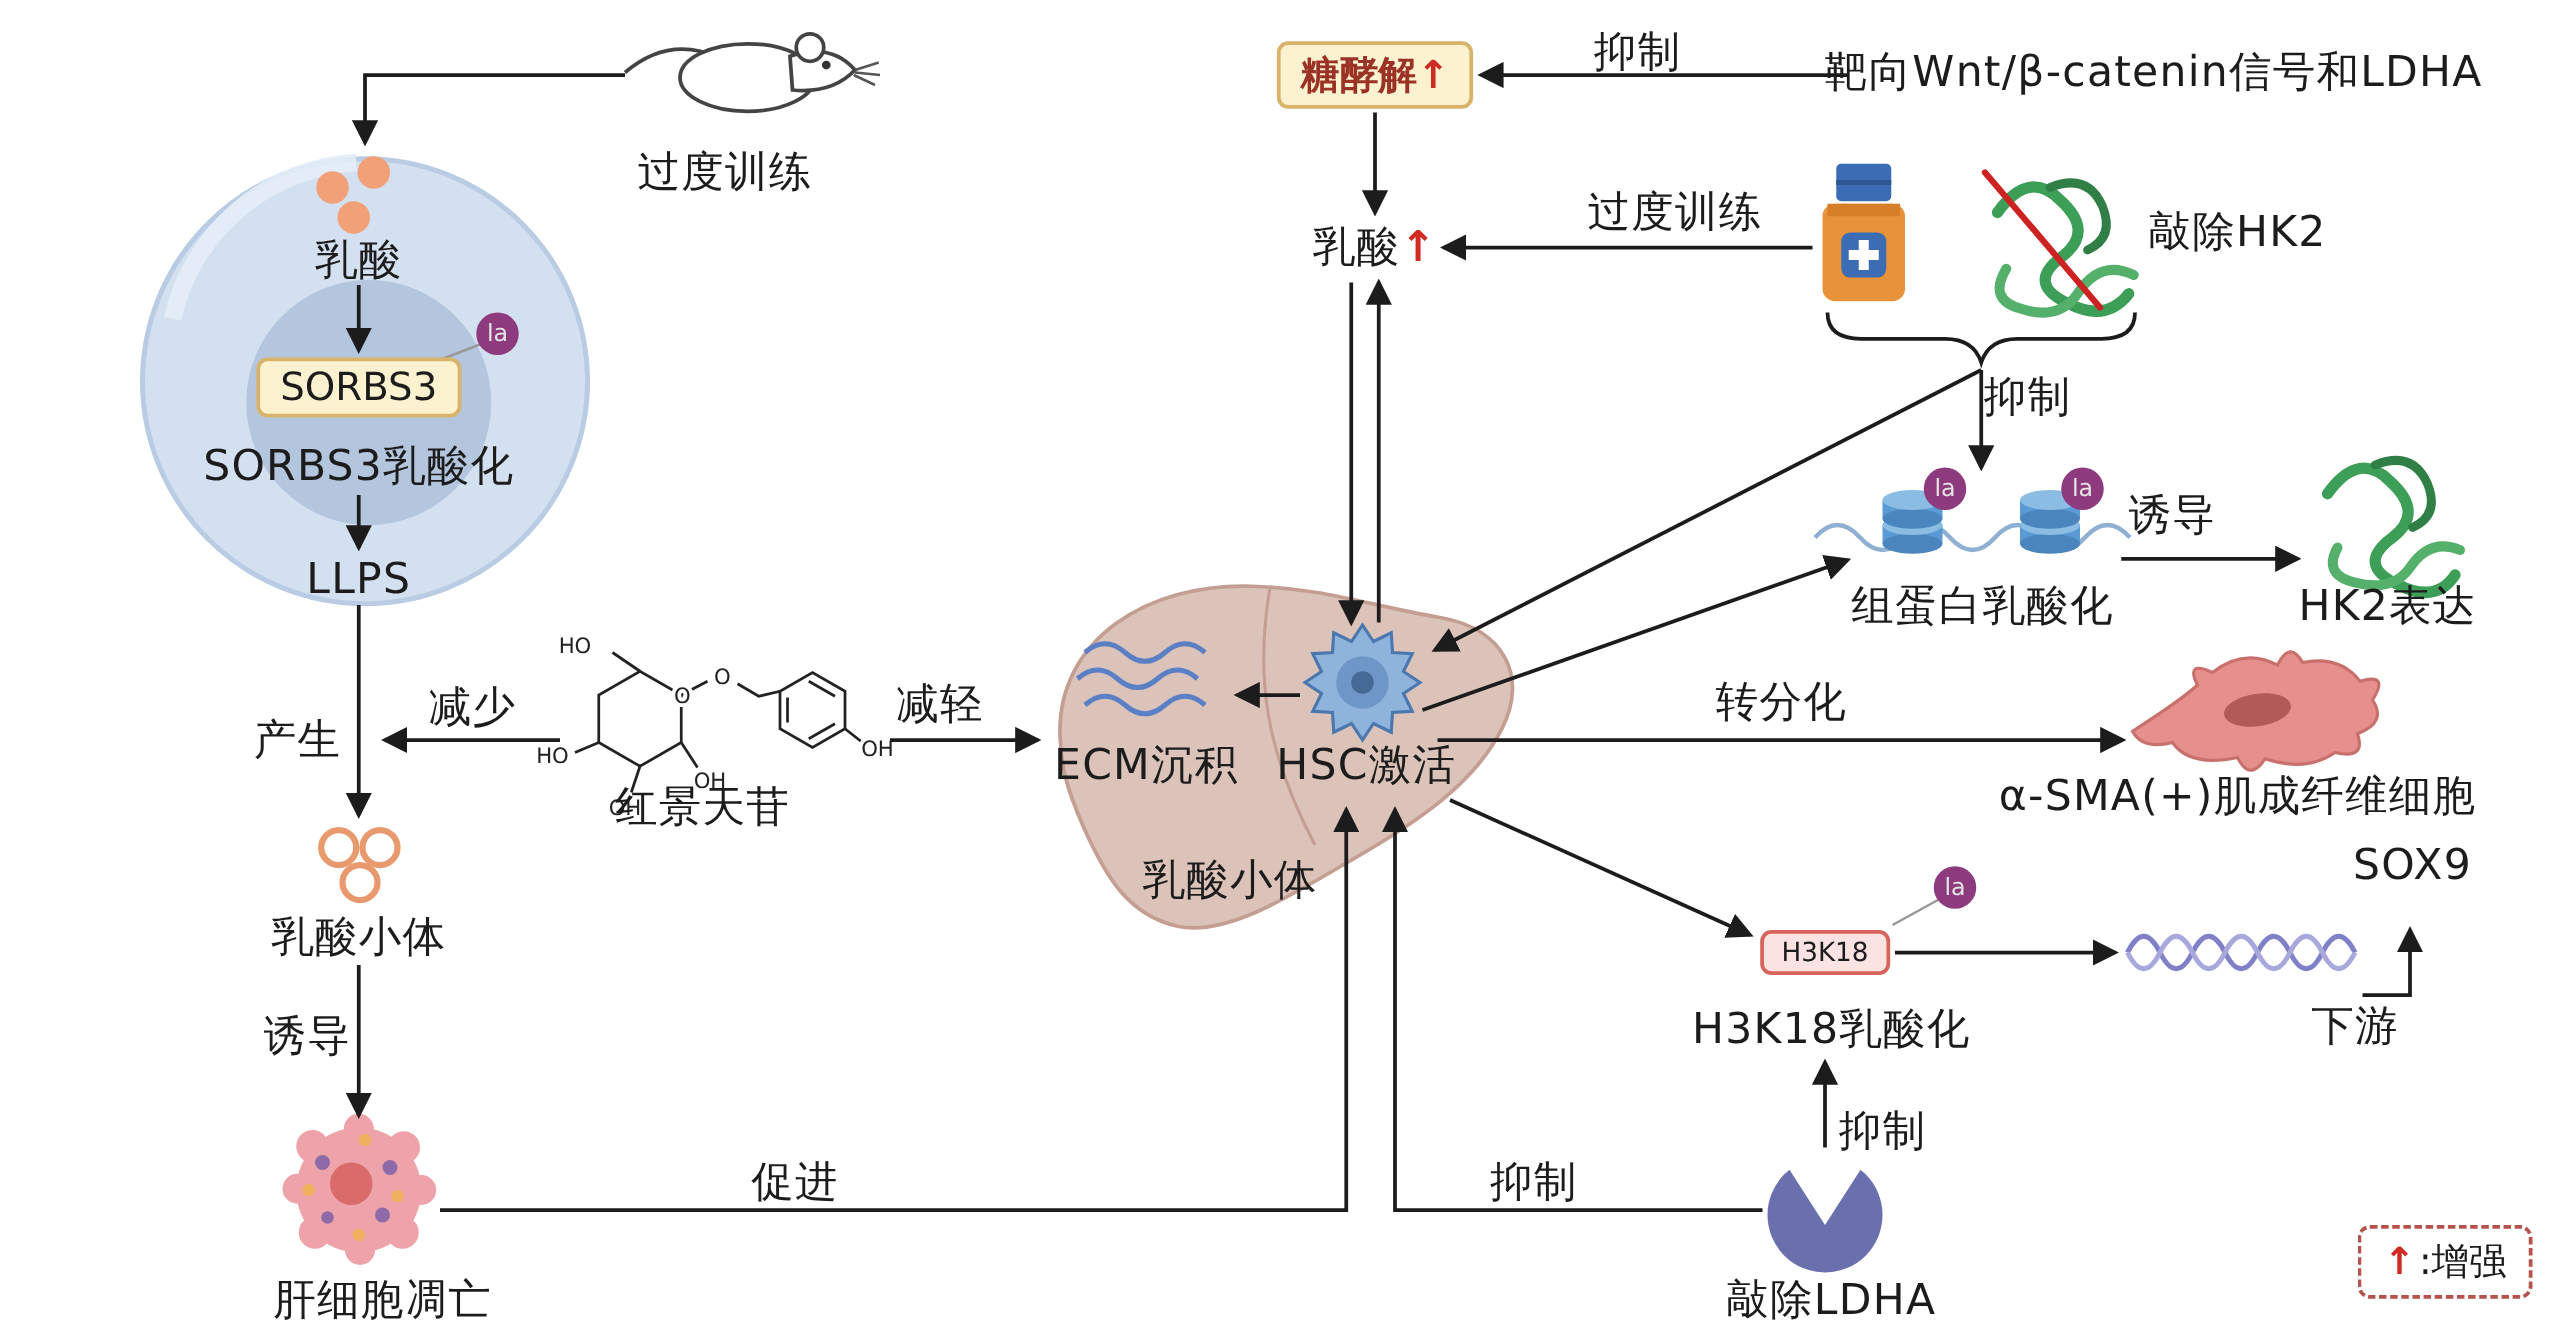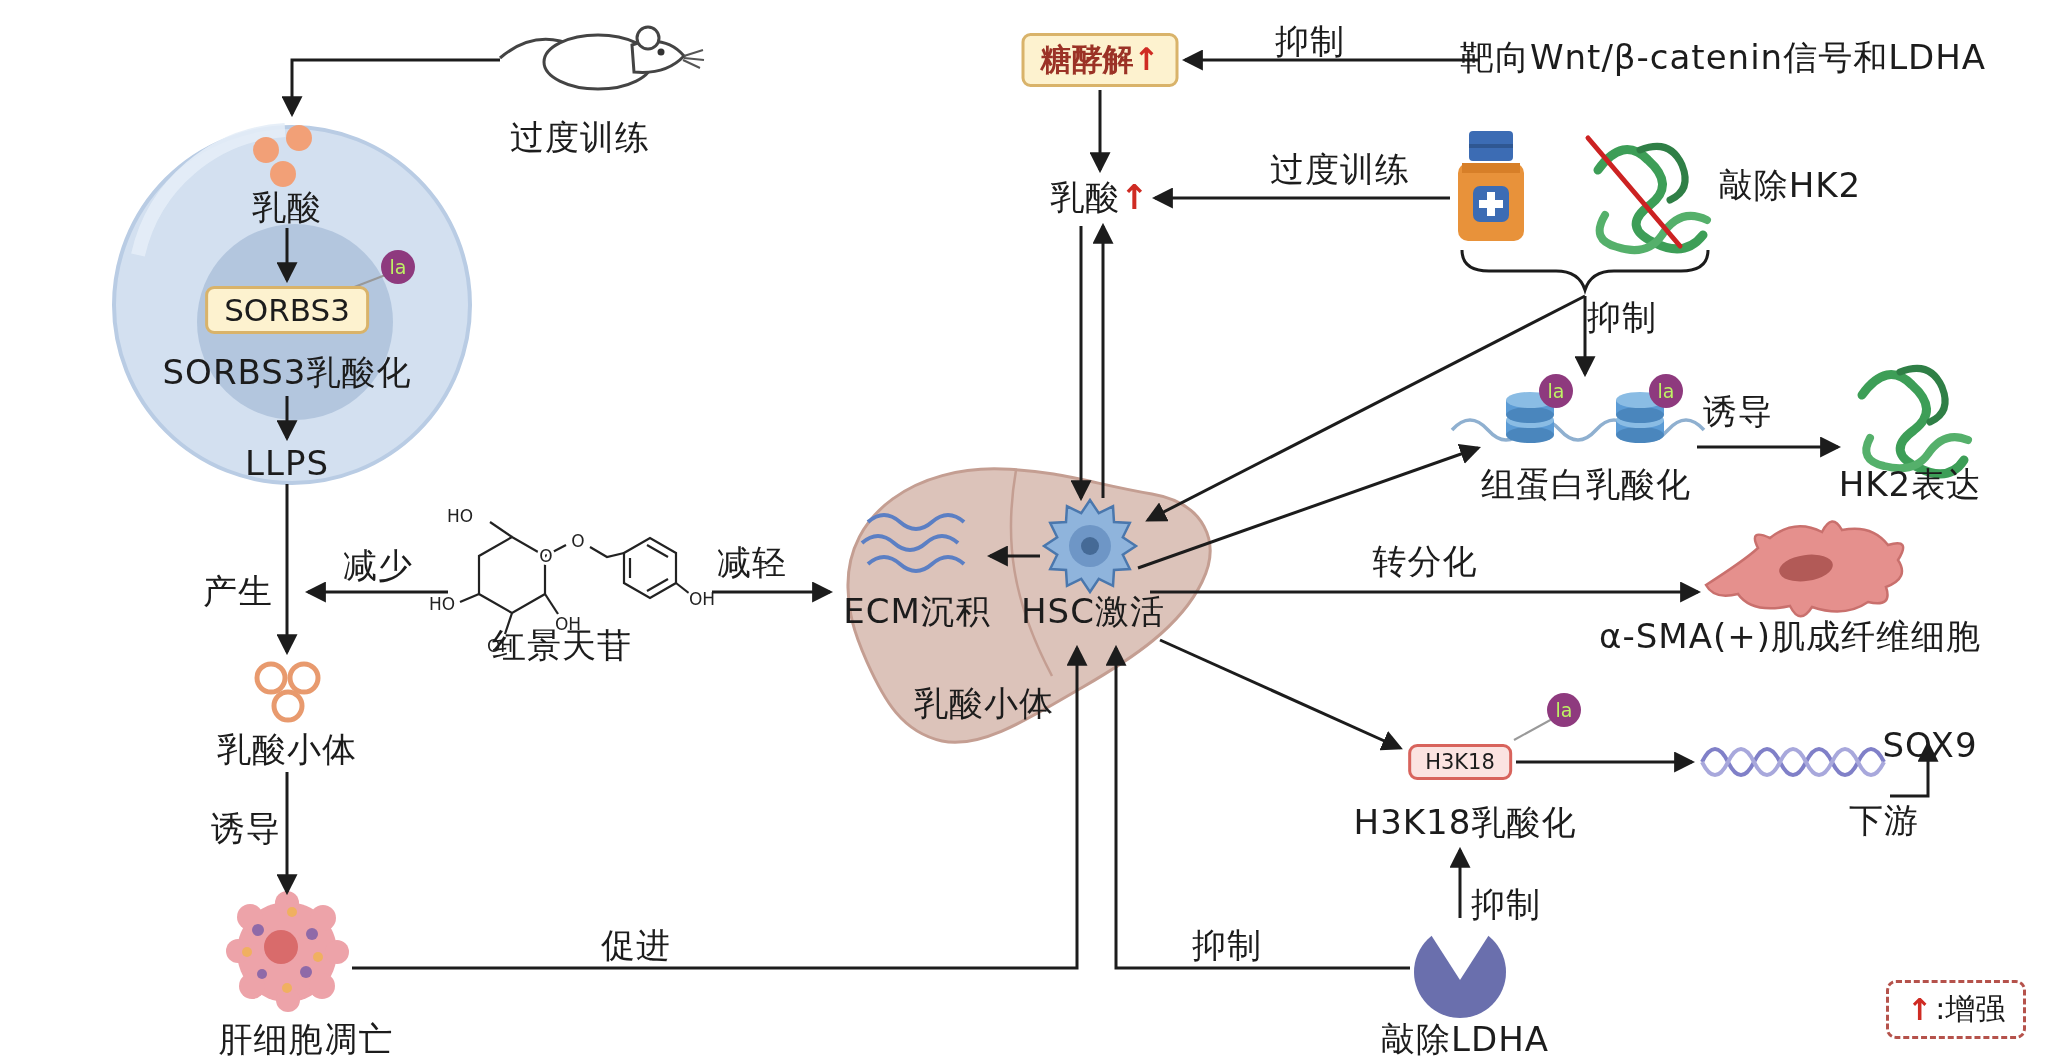--- a/index.html
+++ b/index.html
@@ -3,21 +3,21 @@
 <meta charset="utf-8">
 <style>
   * { margin:0; padding:0; box-sizing:border-box; }
   html,body { background:#fff; }
   body { font-family:"DejaVu Sans","Liberation Sans",sans-serif; color:#1c1c1c; }
   .canvas { position:relative; width:2049px; height:1063px; background:#fff; overflow:hidden; }
   svg.layer { position:absolute; left:0; top:0; }
   .lbl { position:absolute; transform:translate(-50%,-50%); font-size:34px; white-space:nowrap; letter-spacing:1px; z-index:5; }
   .lbl.left { transform:translate(0,-50%); }
   .badge { position:absolute; width:34px; height:34px; border-radius:50%;
-           background:var(--la_badge,#8e3a7e); color:#bef264; font-size:19px;
+           background:var(--la_badge,#8e3a7e); color:#e5e5e5; font-size:19px;
            display:flex; align-items:center; justify-content:center;
            transform:translate(-50%,-50%); z-index:6; }
   .ybox { position:absolute; transform:translate(-50%,-50%); background:var(--yellow_fill,#fdf2cf);
           border:3px solid var(--yellow_border,#d9b36a); border-radius:9px; padding:3px 16px;
           font-size:31px; white-space:nowrap; z-index:5; }
   .pbox { position:absolute; transform:translate(-50%,-50%); background:var(--pink_fill,#fbe3e1);
           border:3px solid var(--pink_border,#d8635c); border-radius:9px; padding:3px 14px;
           font-size:21px; white-space:nowrap; z-index:5; }
   .red  { color:var(--red,#cf2b23); font-weight:bold; }
   .glyco { color:#9b3226; font-weight:bold; }
@@ -239,21 +239,21 @@
   <div class="lbl" style="left:1790px;top:186px">敲除HK2</div>
   <div class="lbl" style="left:1622px;top:318px">抑制</div>
   <div class="lbl" style="left:1586px;top:485px">组蛋白乳酸化</div>
   <div class="lbl" style="left:1738px;top:412px">诱导</div>
   <div class="lbl" style="left:1910px;top:485px">HK2表达</div>
   <div class="lbl" style="left:1425px;top:562px">转分化</div>
   <div class="lbl" style="left:1790px;top:637px">α-SMA(+)肌成纤维细胞</div>
 
   <div class="pbox" style="left:1460px;top:762px">H3K18</div>
   <div class="lbl" style="left:1465px;top:823px">H3K18乳酸化</div>
-  <div class="lbl" style="left:1930px;top:745px">SOX9</div>
+  <div class="lbl" style="left:1930px;top:692px">SOX9</div>
   <div class="lbl" style="left:1884px;top:821px">下游</div>
   <div class="lbl" style="left:1506px;top:905px">抑制</div>
   <div class="lbl" style="left:1465px;top:1040px">敲除LDHA</div>
   <div class="lbl" style="left:636px;top:946px">促进</div>
   <div class="lbl" style="left:1227px;top:946px">抑制</div>
 
   <div class="badge" style="left:398px;top:267px">la</div>
   <div class="badge" style="left:1556px;top:391px">la</div>
   <div class="badge" style="left:1666px;top:391px">la</div>
   <div class="badge" style="left:1564px;top:710px">la</div>

